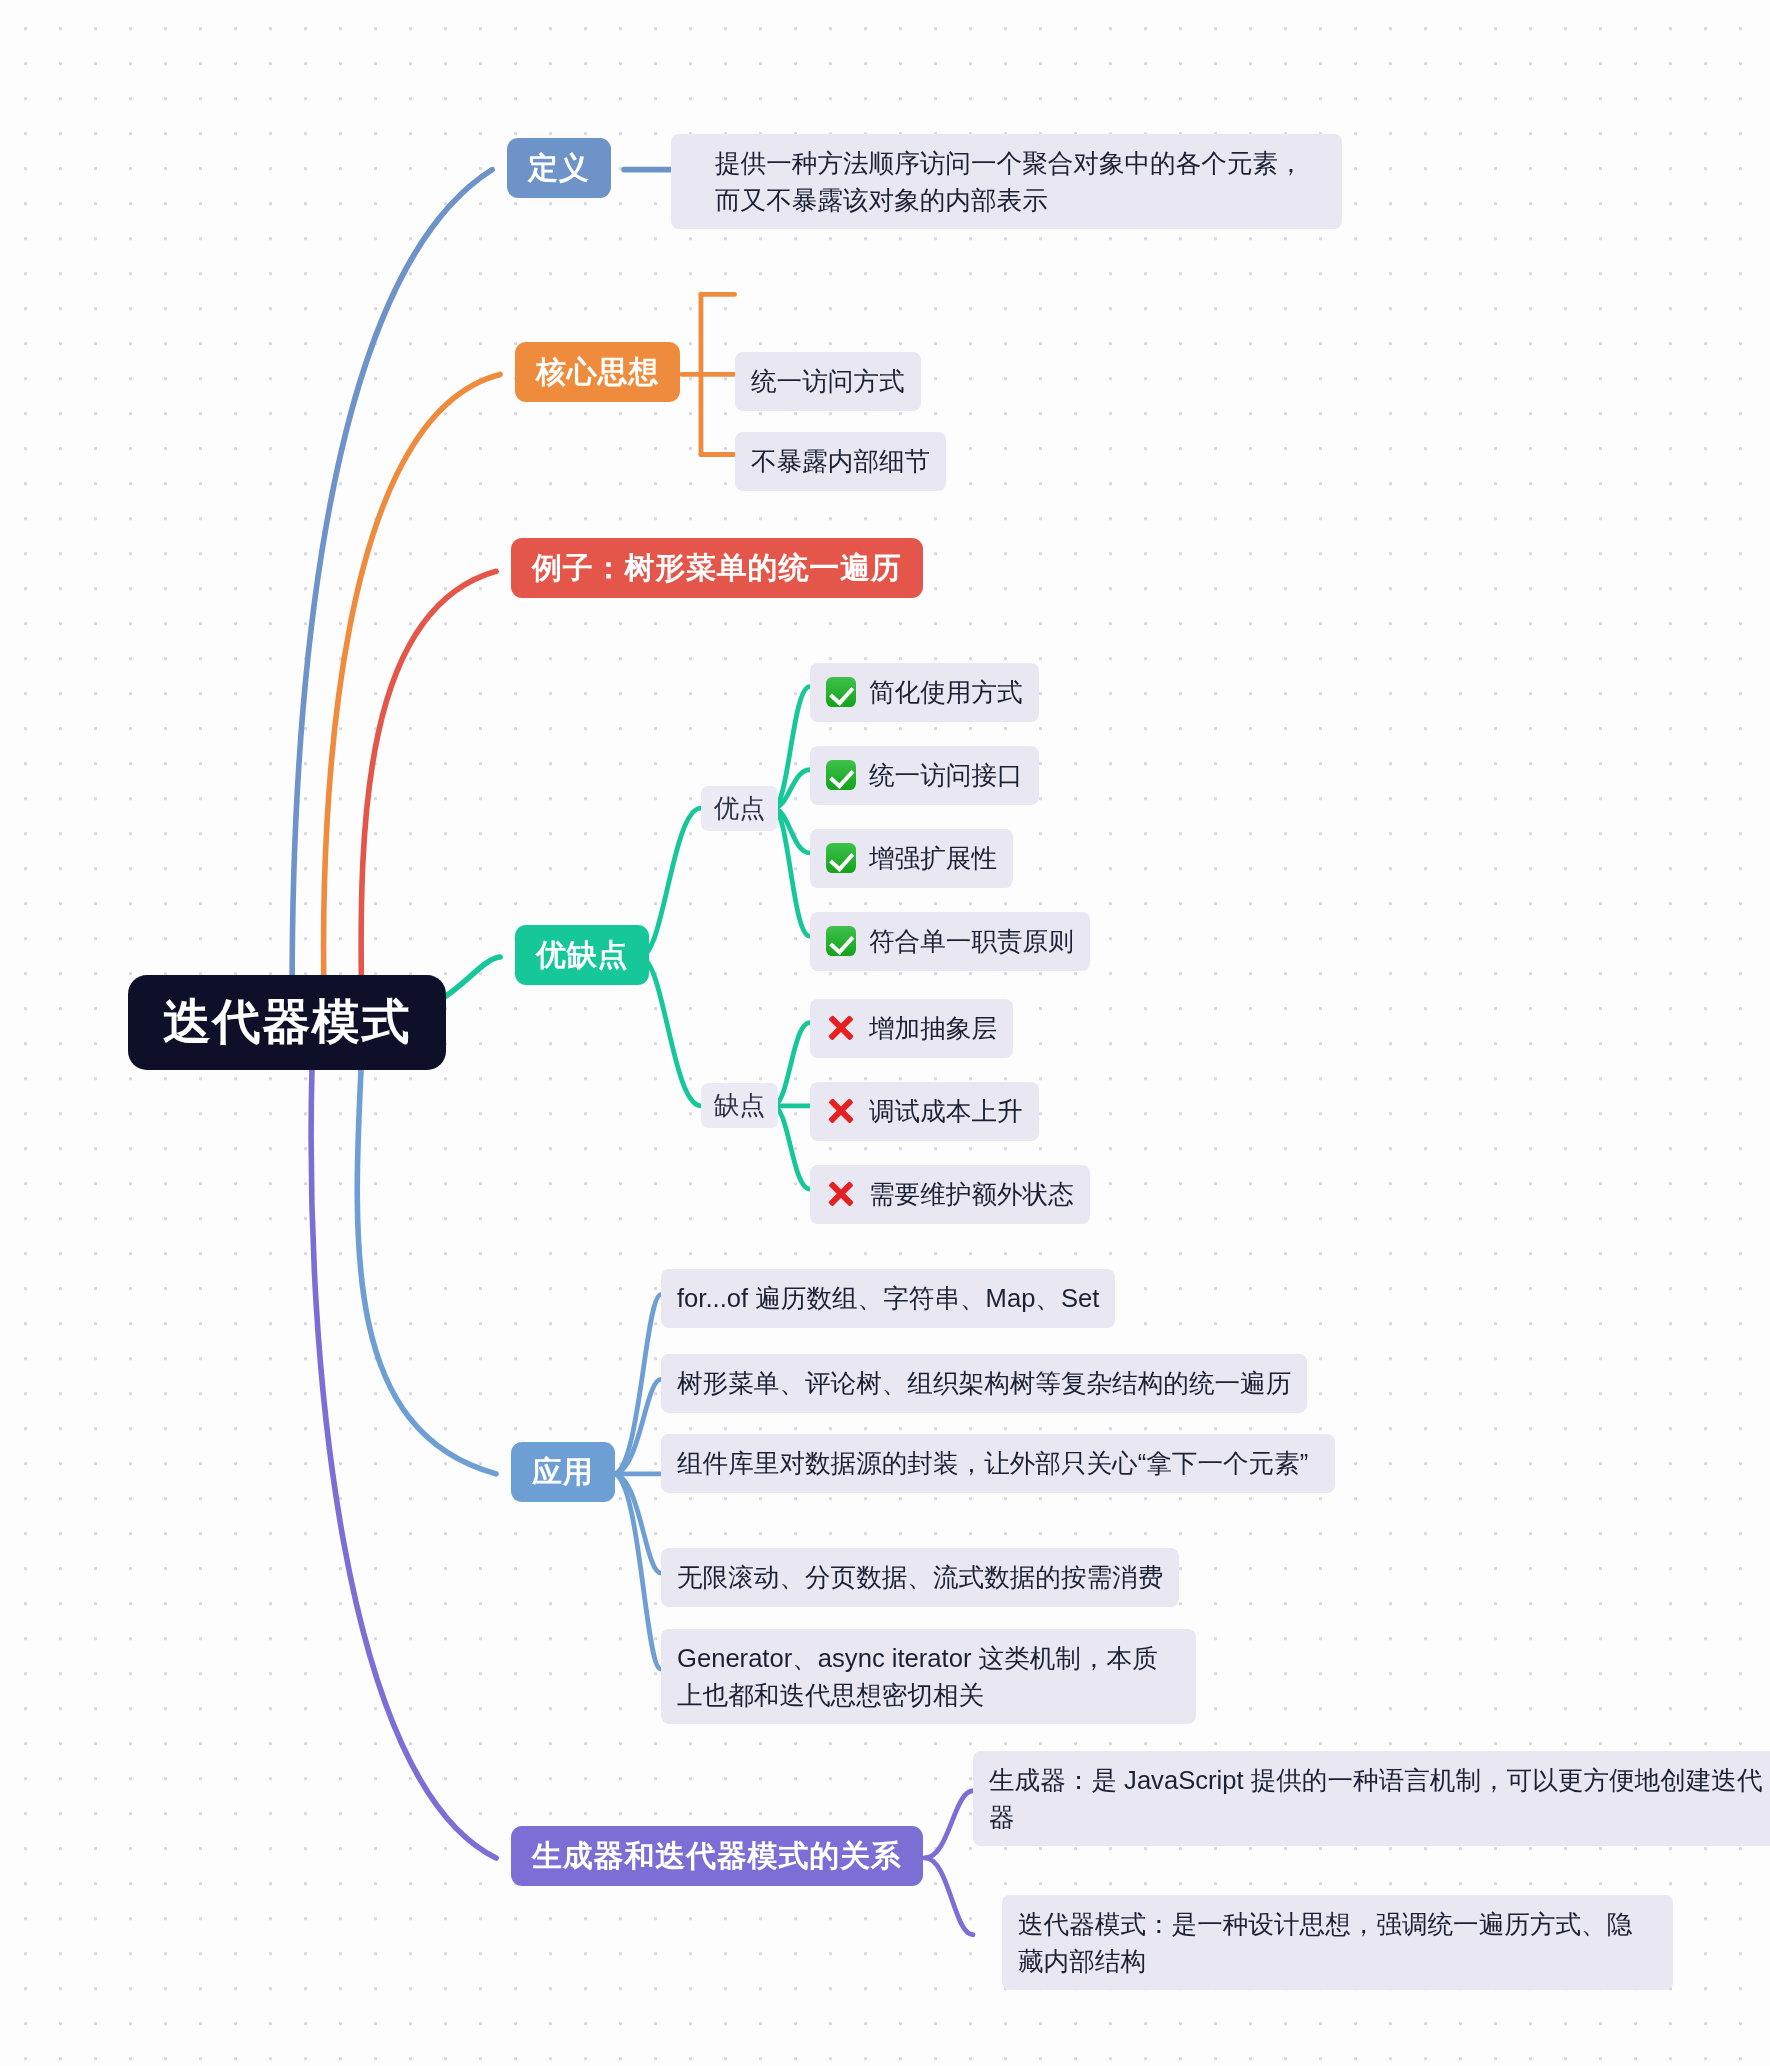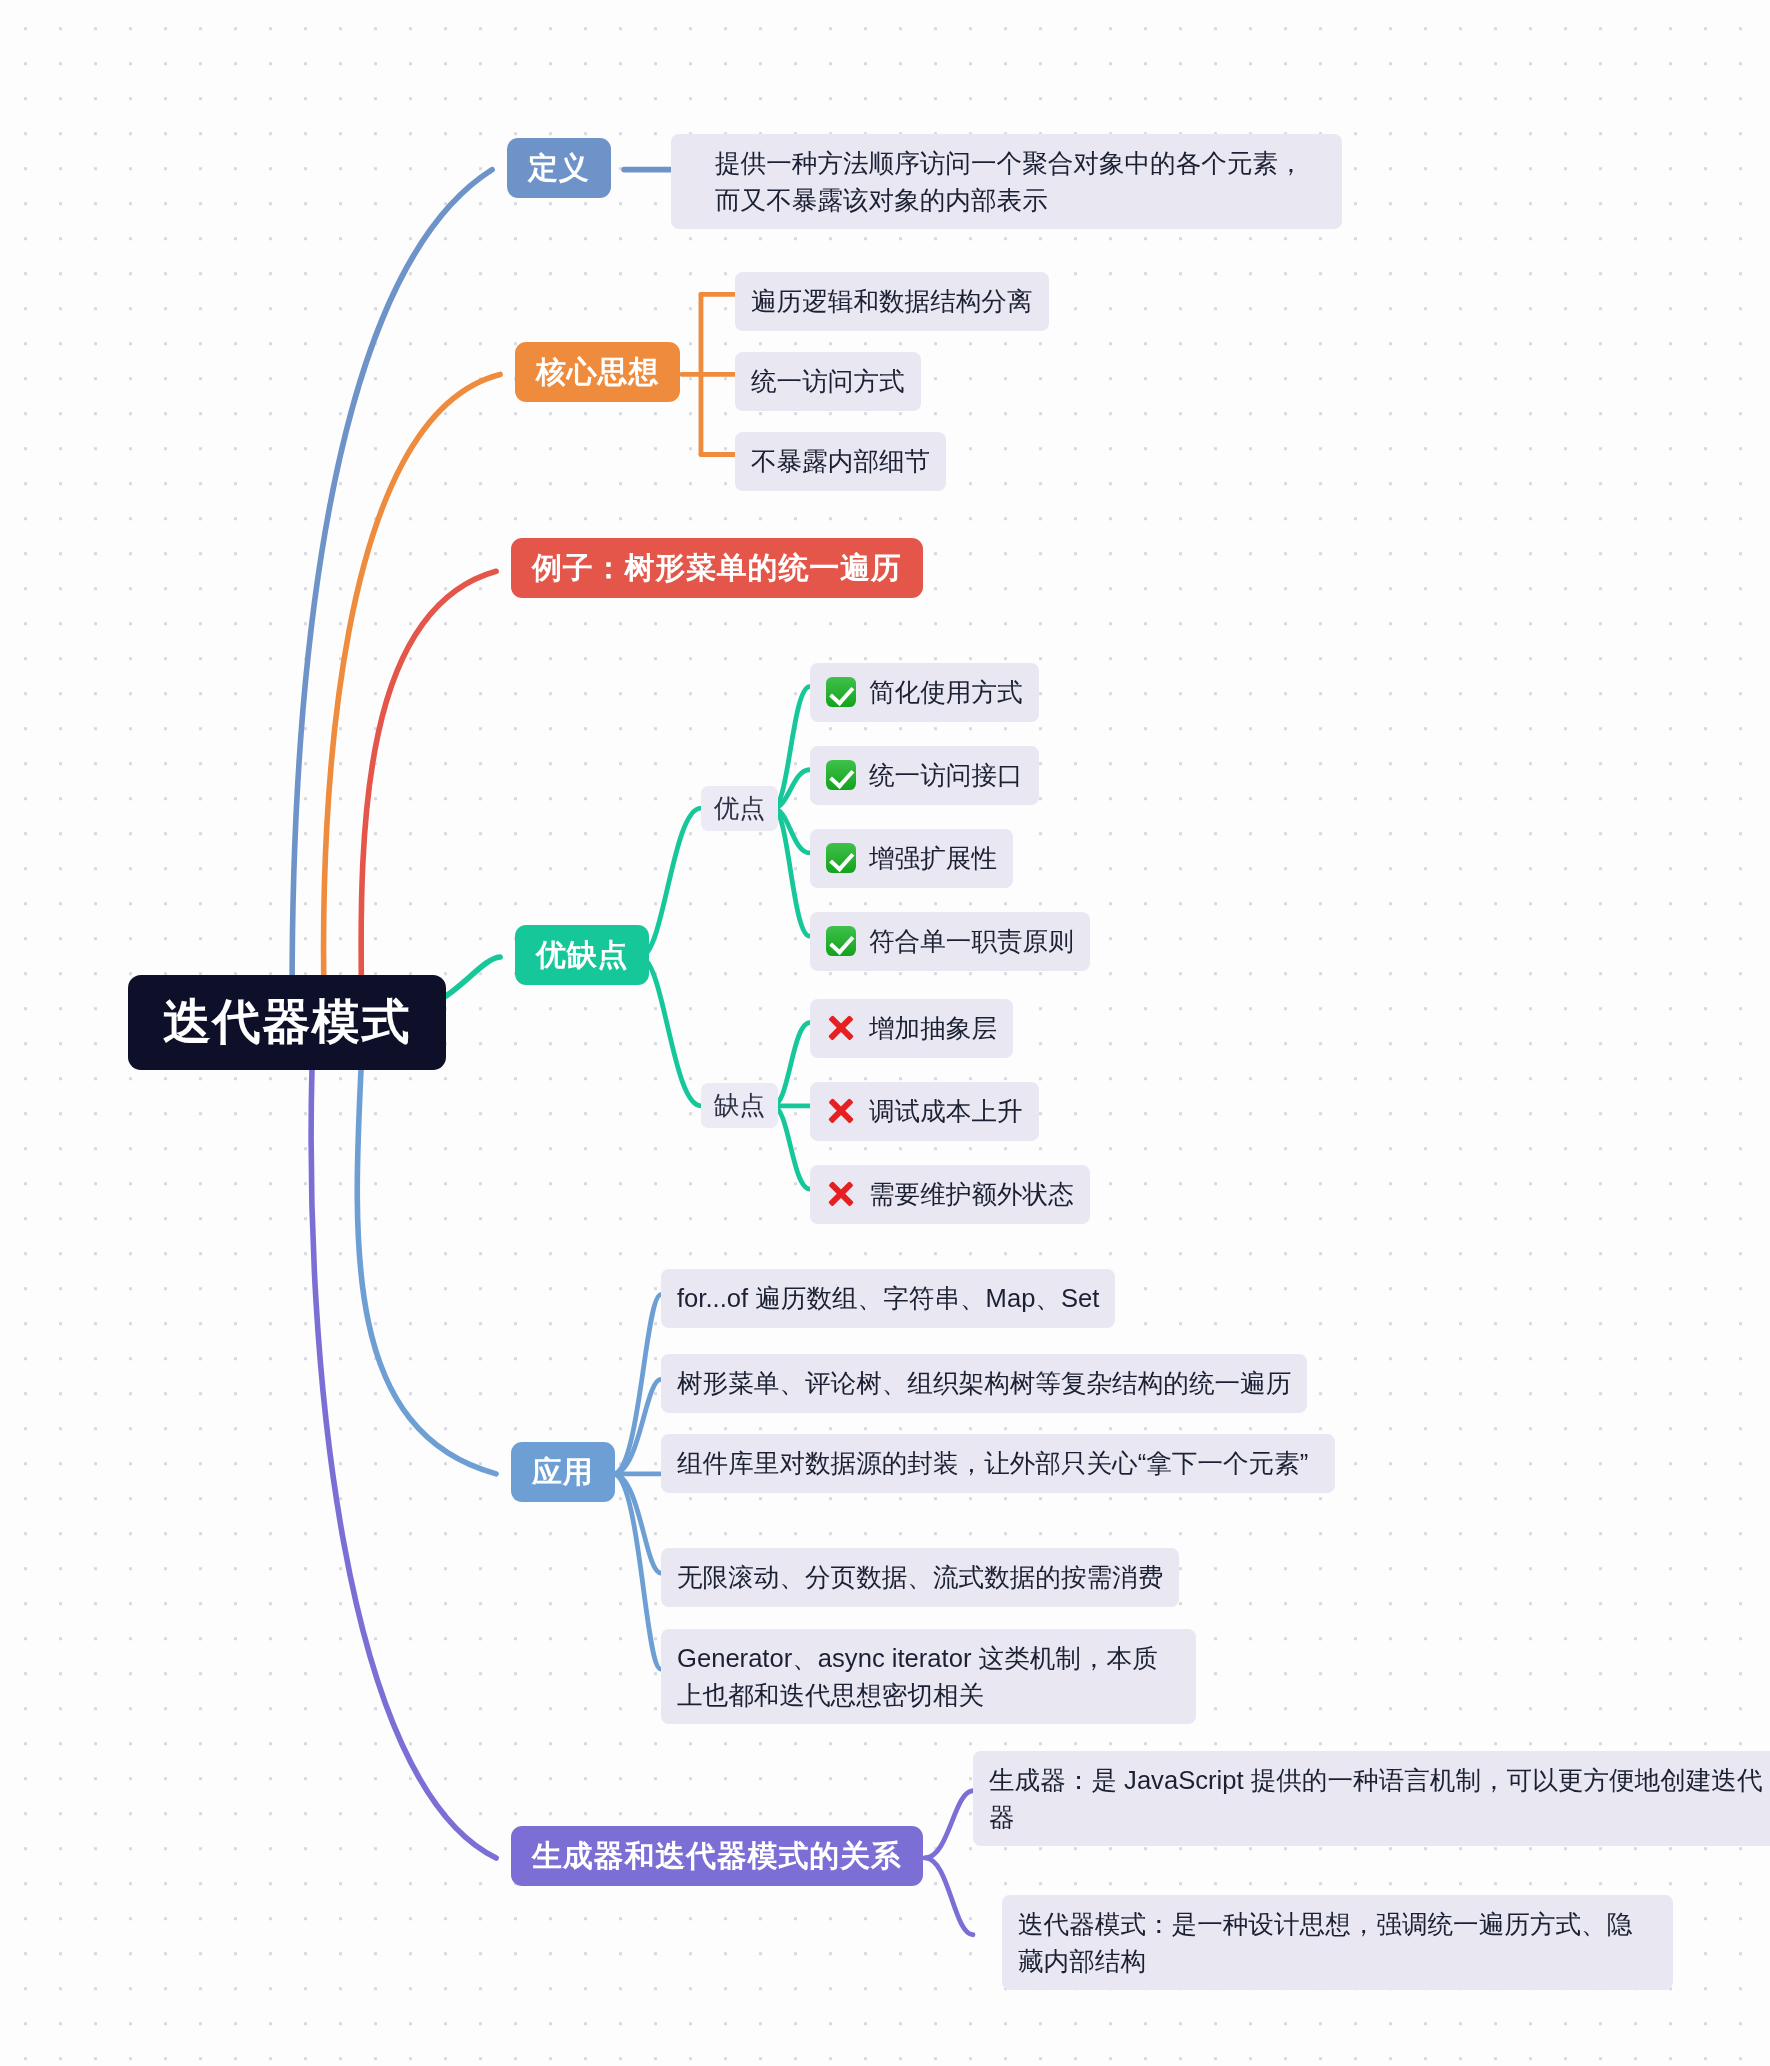--- a/index.html
+++ b/index.html
@@ -29,21 +29,21 @@
   .node {
     position: absolute;
     display: flex;
     align-items: center;
     white-space: pre;
   }
   
   .root {
     background: #0d1028;
     color: #ffffff;
-    border-radius: 13px;
+    border-radius: 19px;
     font-size: 48px;
     font-weight: 700;
     letter-spacing: 1.6px;
     padding: 21px 35px;
     line-height: 1.1;
     text-align: center;
   }
   
   .branch {
     color: #ffffff;
@@ -176,21 +176,20 @@
     <path d="M 1156 2322 C 1186 2322 1192 2238 1216 2238" stroke="#7b6fd6" stroke-width="6" fill="none" stroke-linecap="round"></path>
     <path d="M 1156 2322 C 1186 2322 1192 2418 1216 2418" stroke="#7b6fd6" stroke-width="6" fill="none" stroke-linecap="round"></path>
   </svg>
 
   <div class="node root" style="left:128px; top:975px;">迭代器模式</div>
 
   <div class="node branch blue" style="left:492px; top:138px;">定义</div>
   <div class="node leaf" style="left:671px; top:134px; width:671px;padding-left:44px;">提供一种方法顺序访问一个聚合对象中的各个元素，而又不暴露该对象的内部表示</div>
 
   <div class="node branch orange" style="left:500px; top:342px;">核心思想</div>
-  <div class="node leaf" style="left:735px; top:272px;">遍历逻辑和数据结构分离</div>
   <div class="node leaf" style="left:735px; top:352px;">统一访问方式</div>
   <div class="node leaf" style="left:735px; top:432px;">不暴露内部细节</div>
 
   <div class="node branch red" style="left:496px; top:538px;">例子：树形菜单的统一遍历</div>
 
   <div class="node branch green" style="left:500px; top:925px;">优缺点</div>
 
   <div class="node sublabel" style="left:701px; top:786px;">优点</div>
   <div class="node sublabel" style="left:701px; top:1083px;">缺点</div>
 

